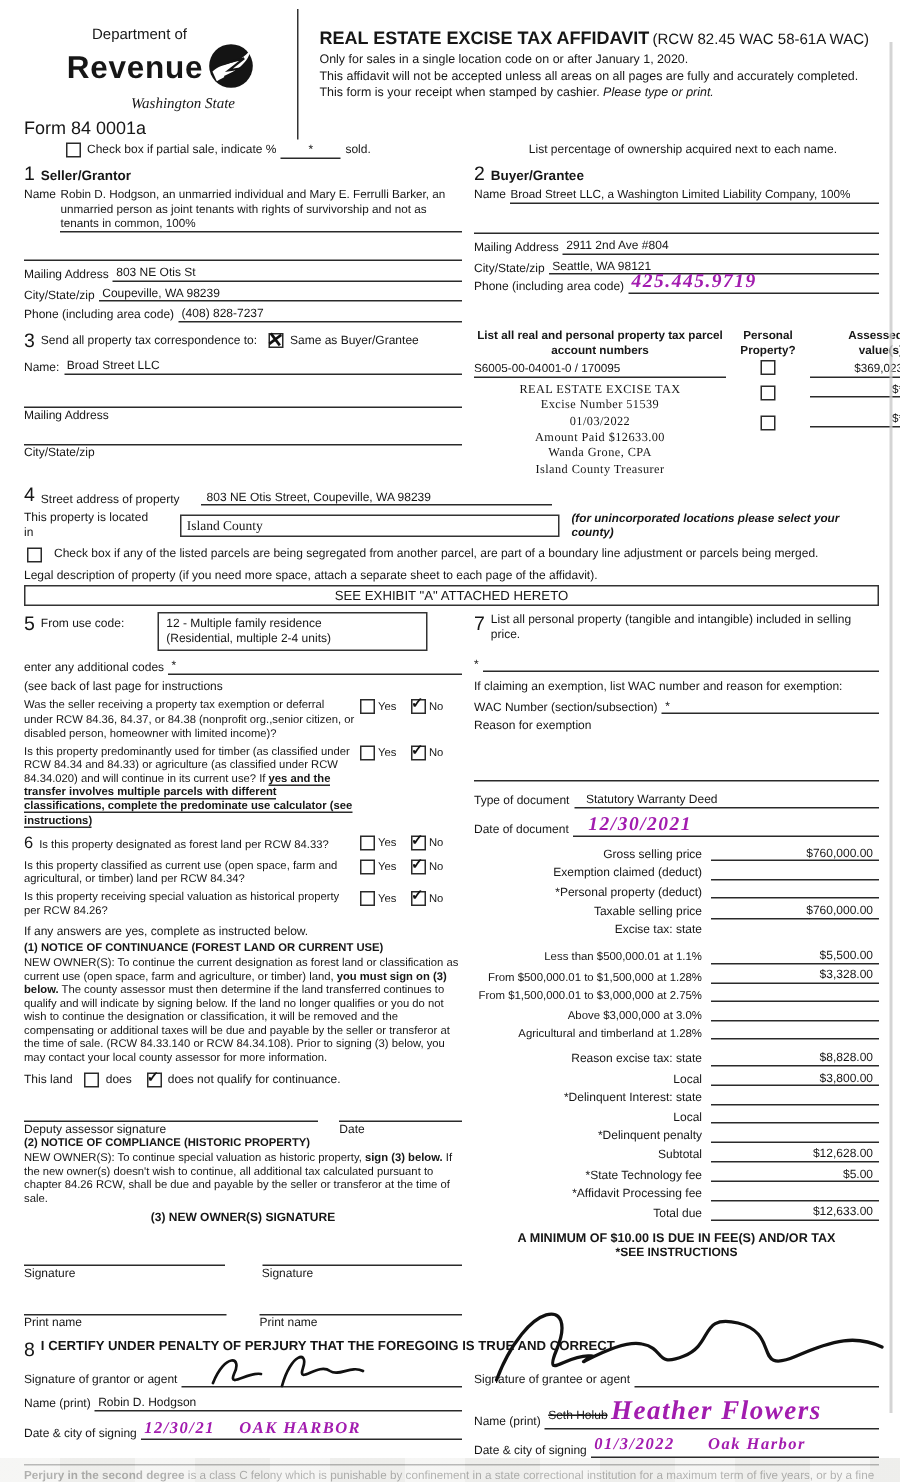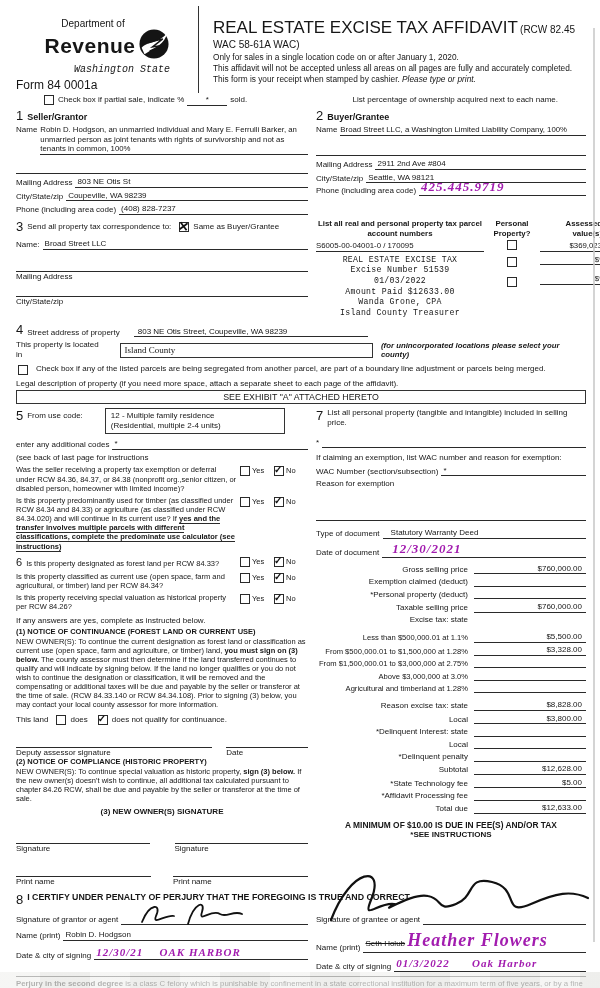--- a/index.html
+++ b/index.html
@@ -15,42 +15,42 @@
   .cb.ck::after{content:"✓";position:absolute;left:-1px;top:-3px;font-size:10px;font-weight:bold;color:#111;}
   .cb.xmark::after{content:"✕";position:absolute;left:-2px;top:-4px;font-size:13px;font-weight:bold;color:#111;transform:rotate(8deg);}
   .secnum{font-size:13px;margin-right:4px;font-weight:normal;}
   .hw{font-family:Liberation Serif, serif;font-style:italic;font-weight:700;letter-spacing:1px;color:#a21caf;}
   
   .hdr{display:flex;margin-bottom:2px;}
   .logo{width:182px;flex:none;padding-top:12px;text-align:center;}
   .dept{font-size:10px;margin-right:28px;}
   .revrow{display:flex;align-items:center;justify-content:center;margin-top:-2px;}
   .rev{font-size:21px;font-weight:bold;letter-spacing:0.5px;}
-  .wstate{font-family:Liberation Mono, monospace;font-style:italic;font-size:10px;margin:1px 0 2px 30px;}
+  .wstate{font-family:Liberation Serif, serif;font-style:italic;font-size:10px;margin:1px 0 2px 30px;}
   .formno{font-size:12px;text-align:left;margin-top:2px;}
   .titleblk{border-left:1.3px solid #333;padding:12px 0 0 14px;flex:1;}
-  .title1{font-size:17px;font-weight:normal;}
+  .title1{font-size:12px;font-weight:bold;}
   .title2{font-size:10px;font-weight:normal;}
   .sub{font-size:8.3px;margin-top:1px;}
   
   .cols{display:flex;}
   .lcol{width:292px;flex:none;padding-right:8px;}
   .rcol{flex:1;}
   .sechead{font-size:9px;font-weight:bold;}
   .fline{display:flex;align-items:flex-end;margin-top:3px;}
   .flabel{white-space:nowrap;padding-right:3px;}
   .fval{flex:1;border-bottom:1px solid #2a2a2a;padding:0 2px;min-height:9px;}
   .noline{border-bottom:none;}
   
   .ptable{font-size:7.8px;}
   .phead{display:flex;font-weight:bold;text-align:center;}
   .pc1{width:168px;flex:none;}
   .pc2{width:56px;flex:none;text-align:center;}
   .pc3{width:62px;flex:none;text-align:right;}
-  .stamp{font-family:Liberation Mono, monospace;font-size:8.2px;text-align:center;letter-spacing:0.3px;line-height:1.3;}
+  .stamp{font-family:Liberation Serif, serif;font-size:8.2px;text-align:center;letter-spacing:0.3px;line-height:1.3;}
   
   .qrow{display:flex;margin-top:3px;font-size:7.5px;}
   .qtext{flex:1;padding-right:3px;}
   .ynbox{width:34px;flex:none;display:flex;gap:2px;align-items:flex-start;padding-top:1px;}
   .small{font-size:7.5px;}
   
   .mrow{display:flex;align-items:flex-end;margin-top:2.5px;font-size:8px;}
   .mlabel{flex:1;text-align:right;padding-right:6px;white-space:nowrap;}
   .mval{width:108px;flex:none;border-bottom:1px solid #2a2a2a;text-align:right;padding:0 4px 0 0;min-height:9px;}
   .mval.noline{border-bottom:none;}

